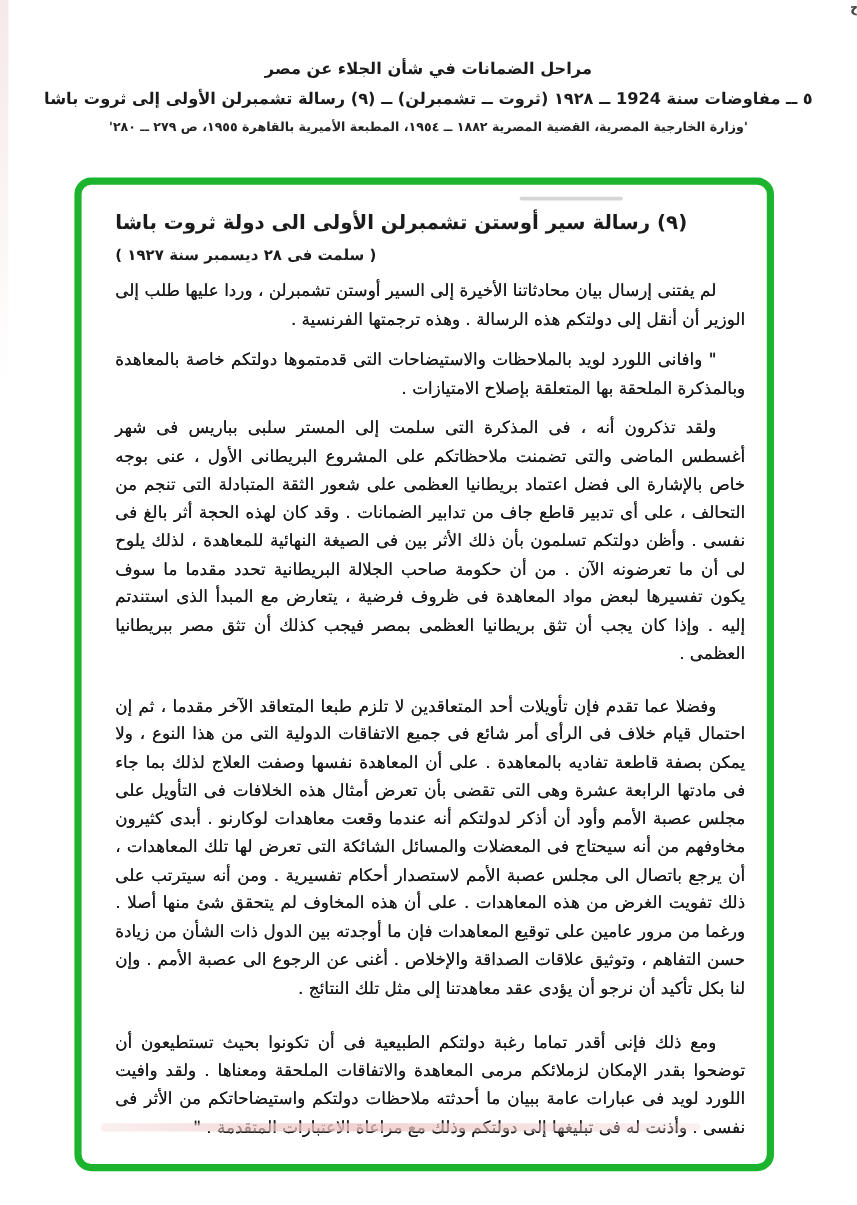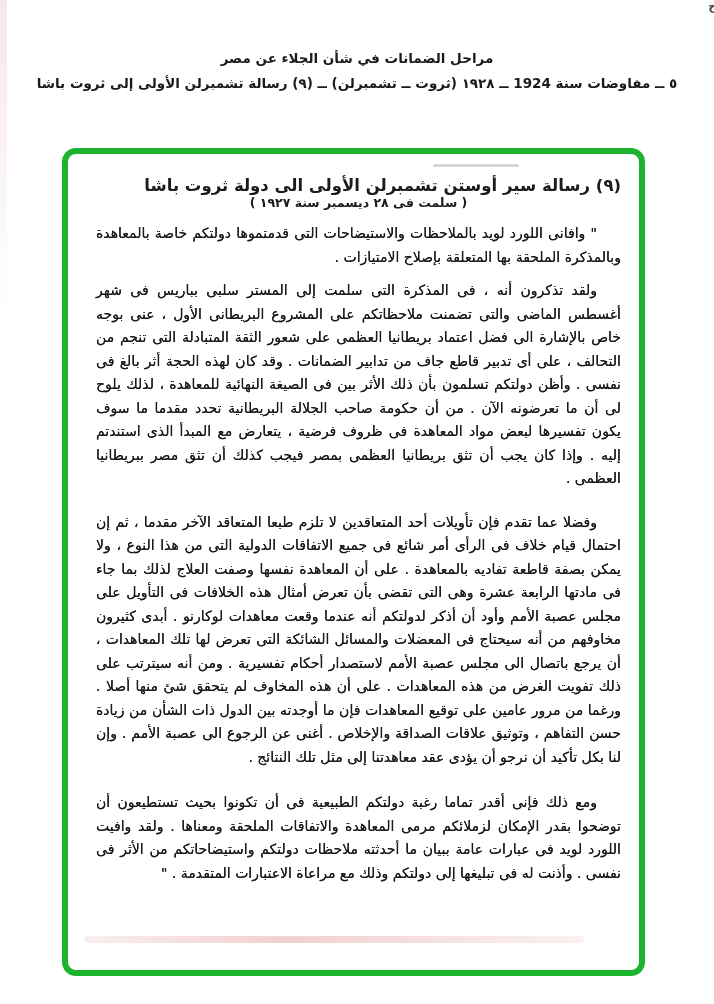--- a/index.html
+++ b/index.html
@@ -48,26 +48,26 @@
     width: 86px; height: 3px; background: #b5b2b2;
     opacity: .55; border-radius: 2px;
   }
   .scan-smudge {
     position: absolute; top: 782px; right: 55px;
     width: 500px; height: 7px;
     background: linear-gradient(to left, rgba(243,216,216,.35), rgba(238,196,196,.8) 60%, rgba(243,216,216,.4));
     border-radius: 4px;
   }
   .letter-title {
-    text-align: right; font-size: 16.5px; font-weight: 600;
+    text-align: left; font-size: 16.5px; font-weight: 600;
     margin-top: 8px;
   }
   .letter-subtitle {
-    text-align: center; font-size: 12.5px; font-weight: 600;
-    margin-top: 0;
+    text-align: left; font-size: 12.5px; font-weight: 600;
+    margin-top: 10px;
   }
   .letter-body { margin-top: 12px; }
   .letter-body p {
     font-size: 14px;
     line-height: 23.5px;
     text-align: justify;
     margin: 10px 0;
     text-indent: 24px;
     text-shadow: 0 0 .4px currentColor;
   }
@@ -77,28 +77,30 @@
 </head>
 <body style="color: rgb(27, 27, 27);">
 
 <div class="left-tint"></div>
 
 <div class="corner-mark">ح</div>
 
 <div class="header">
   <div class="h1">مراحل الضمانات في شأن الجلاء عن مصر</div>
   <div class="h2">٥ ــ مفاوضات سنة 1924 ــ ١٩٢٨ (ثروت ــ تشمبرلن) ــ (٩) رسالة تشمبرلن الأولى إلى ثروت باشا</div>
+  <div class="h3">'وزارة الخارجية المصرية، القضية المصرية ١٨٨٢ ــ ١٩٥٤، المطبعة الأميرية بالقاهرة ١٩٥٥، ص ٢٧٩ ــ ٢٨٠'</div>
 </div>
 
 <div class="green-box" style="border-color: rgb(28, 179, 46);">
   <div class="scan-dash"></div>
   <div class="scan-smudge"></div>
 
   <div class="letter-title">(٩) رسالة سير أوستن تشمبرلن الأولى الى دولة ثروت باشا</div>
   <div class="letter-subtitle">( سلمت فى ٢٨ ديسمبر سنة ١٩٢٧ )</div>
 
   <div class="letter-body">
+    <p>لم يفتنى إرسال بيان محادثاتنا الأخيرة إلى السير أوستن تشمبرلن ، وردا عليها طلب إلى الوزير أن أنقل إلى دولتكم هذه الرسالة . وهذه ترجمتها الفرنسية .</p>
     <p>" وافانى اللورد لويد بالملاحظات والاستيضاحات التى قدمتموها دولتكم خاصة بالمعاهدة وبالمذكرة الملحقة بها المتعلقة بإصلاح الامتيازات .</p>
     <p>ولقد تذكرون أنه ، فى المذكرة التى سلمت إلى المستر سلبى بباريس فى شهر أغسطس الماضى والتى تضمنت ملاحظاتكم على المشروع البريطانى الأول ، عنى بوجه خاص بالإشارة الى فضل اعتماد بريطانيا العظمى على شعور الثقة المتبادلة التى تنجم من التحالف ، على أى تدبير قاطع جاف من تدابير الضمانات . وقد كان لهذه الحجة أثر بالغ فى نفسى . وأظن دولتكم تسلمون بأن ذلك الأثر بين فى الصيغة النهائية للمعاهدة ، لذلك يلوح لى أن ما تعرضونه الآن . من أن حكومة صاحب الجلالة البريطانية تحدد مقدما ما سوف يكون تفسيرها لبعض مواد المعاهدة فى ظروف فرضية ، يتعارض مع المبدأ الذى استندتم إليه . وإذا كان يجب أن تثق بريطانيا العظمى بمصر فيجب كذلك أن تثق مصر ببريطانيا العظمى .</p>
     <p class="gap-md">وفضلا عما تقدم فإن تأويلات أحد المتعاقدين لا تلزم طبعا المتعاقد الآخر مقدما ، ثم إن احتمال قيام خلاف فى الرأى أمر شائع فى جميع الاتفاقات الدولية التى من هذا النوع ، ولا يمكن بصفة قاطعة تفاديه بالمعاهدة . على أن المعاهدة نفسها وصفت العلاج لذلك بما جاء فى مادتها الرابعة عشرة وهى التى تقضى بأن تعرض أمثال هذه الخلافات فى التأويل على مجلس عصبة الأمم وأود أن أذكر لدولتكم أنه عندما وقعت معاهدات لوكارنو . أبدى كثيرون مخاوفهم من أنه سيحتاج فى المعضلات والمسائل الشائكة التى تعرض لها تلك المعاهدات ، أن يرجع باتصال الى مجلس عصبة الأمم لاستصدار أحكام تفسيرية . ومن أنه سيترتب على ذلك تفويت الغرض من هذه المعاهدات . على أن هذه المخاوف لم يتحقق شئ منها أصلا . ورغما من مرور عامين على توقيع المعاهدات فإن ما أوجدته بين الدول ذات الشأن من زيادة حسن التفاهم ، وتوثيق علاقات الصداقة والإخلاص . أغنى عن الرجوع الى عصبة الأمم . وإن لنا بكل تأكيد أن نرجو أن يؤدى عقد معاهدتنا إلى مثل تلك النتائج .</p>
     <p class="gap-lg">ومع ذلك فإنى أقدر تماما رغبة دولتكم الطبيعية فى أن تكونوا بحيث تستطيعون أن توضحوا بقدر الإمكان لزملائكم مرمى المعاهدة والاتفاقات الملحقة ومعناها . ولقد وافيت اللورد لويد فى عبارات عامة ببيان ما أحدثته ملاحظات دولتكم واستيضاحاتكم من الأثر فى نفسى . وأذنت له فى تبليغها إلى دولتكم وذلك مع مراعاة الاعتبارات المتقدمة . "</p>
   </div>
 </div>
 
 </body></html>

